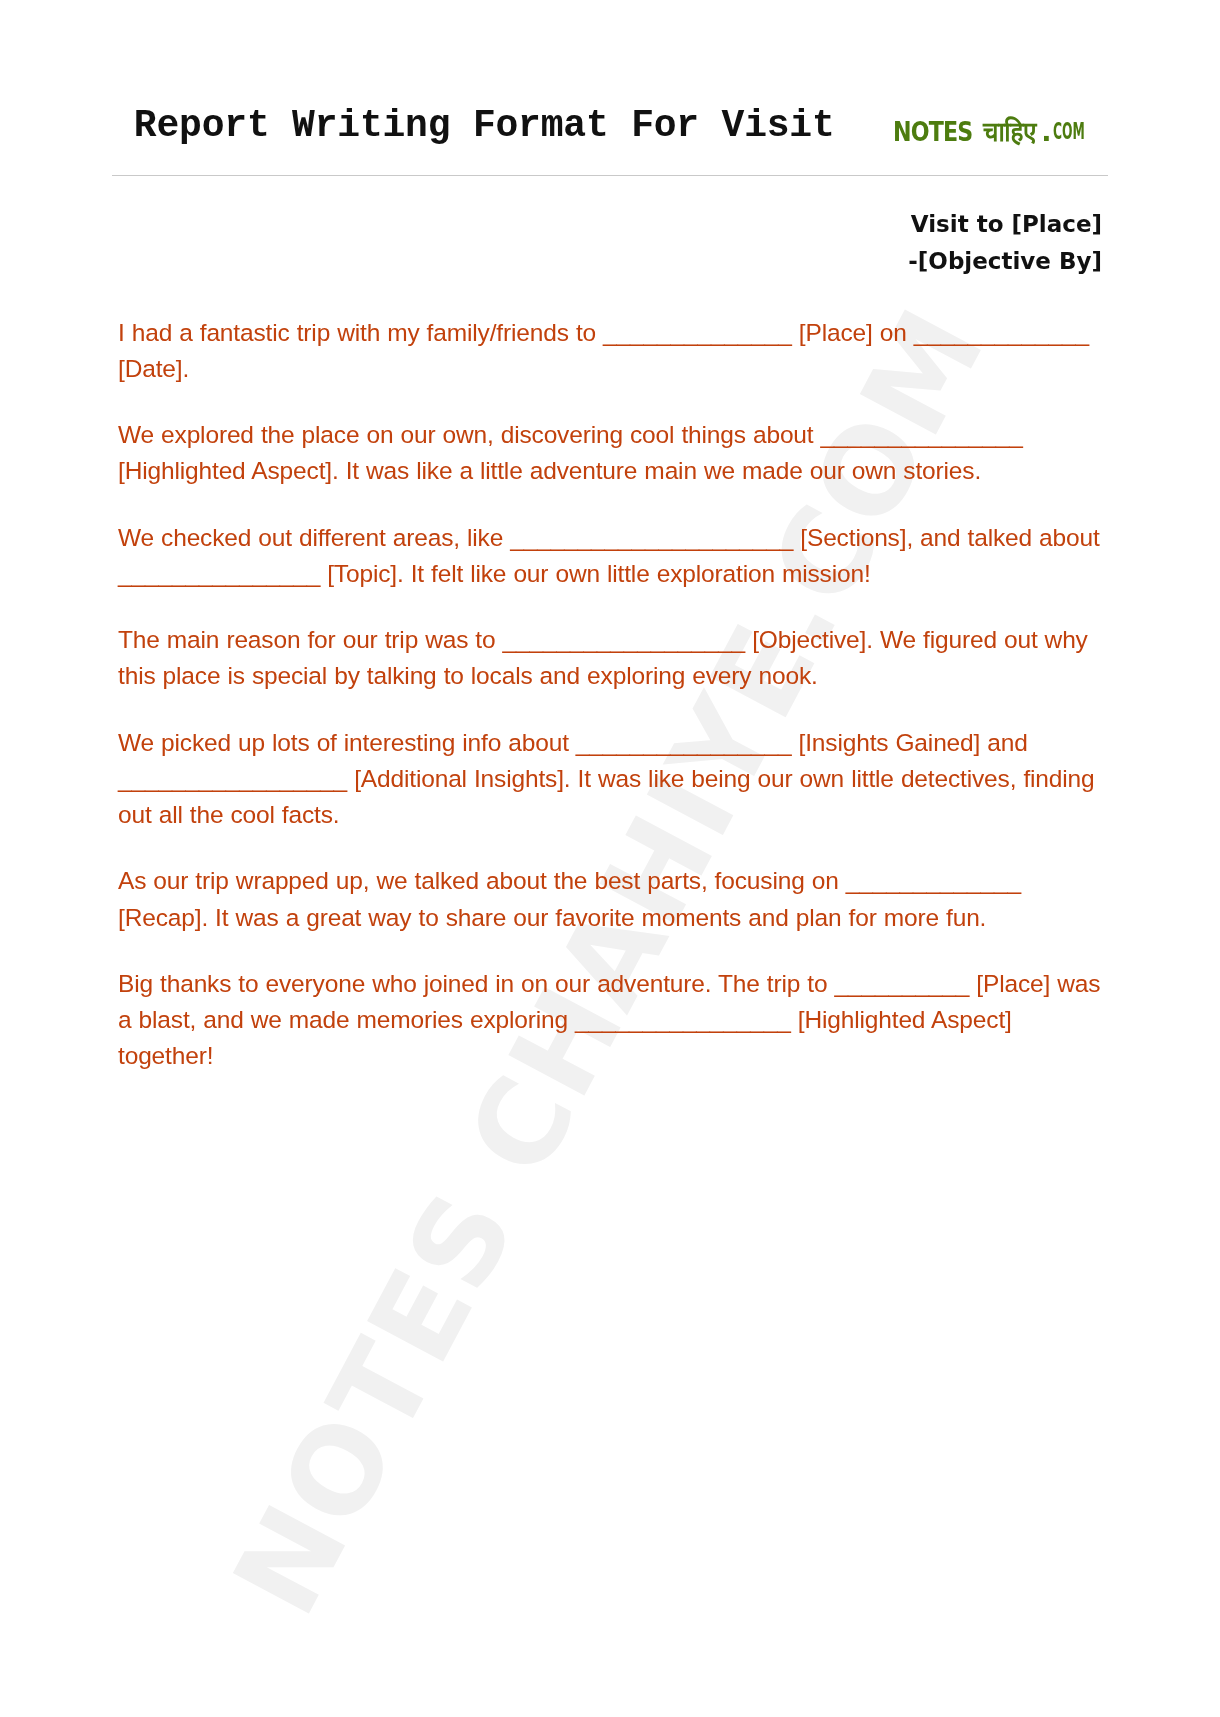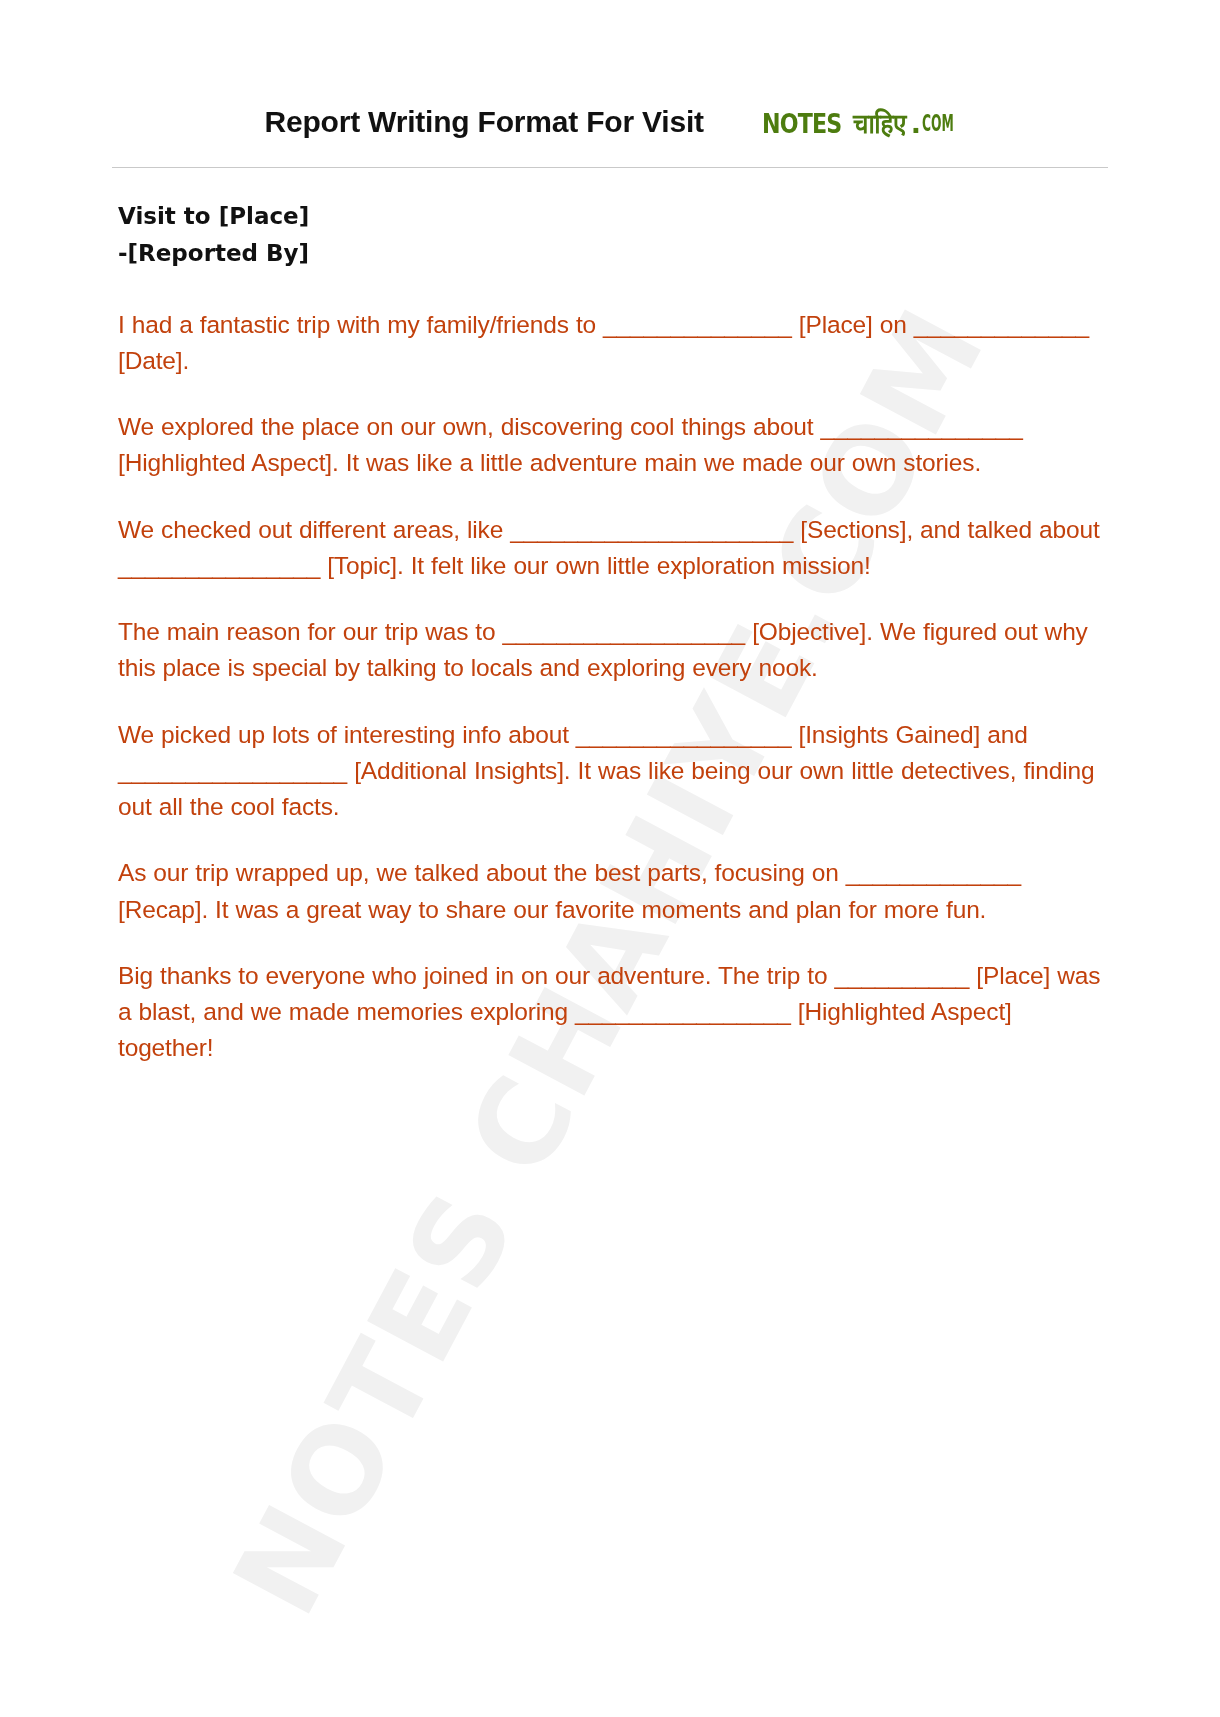--- a/index.html
+++ b/index.html
@@ -55,22 +55,22 @@
   .header {
     position: relative;
     z-index: 2;
     padding: 104px 112px 0 112px;
     display: flex;
     align-items: flex-end;
     justify-content: center;
     gap: 58px;
   }
   .doc-title {
-    font-family: Liberation Sans, sans-serif;
-    font-size: 30px;
+    font-family: Liberation Mono, monospace;
+    font-size: 38px;
     font-weight: 700;
     letter-spacing: -0.2px;
     color: #111111;
     white-space: nowrap;
     margin-bottom: 2px;
   }
   .brand-logo {
     display: flex;
     align-items: baseline;
     white-space: nowrap;
@@ -118,21 +118,21 @@
   }
 
   
   .content {
     position: relative;
     z-index: 2;
     padding: 0 118px 0 118px;
   }
 
   .subtitle-block {
-    text-align: left;
+    text-align: right;
     margin-top: 30px;
   }
   .subtitle-line {
     font-family: "DejaVu Sans", sans-serif;
     font-size: 23px;
     font-weight: 700;
     color: #111111;
     line-height: 1.62;
   }
 
@@ -169,21 +169,21 @@
       <span class="brand-com">COM</span>
     </div>
   </div>
 
   <div class="divider"></div>
 
   <div class="content">
 
     <div class="subtitle-block">
       <div class="subtitle-line">Visit to [Place]</div>
-      <div class="subtitle-line">-[Reported By]</div>
+      <div class="subtitle-line">-[Objective By]</div>
     </div>
 
     <div class="body-blocks">
       <p class="para">I had a fantastic trip with my family/friends to ______________ [Place] on _____________ [Date].</p>
       <p class="para">We explored the place on our own, discovering cool things about _______________ [Highlighted Aspect]. It was like a little adventure main we made our own stories.</p>
       <p class="para">We checked out different areas, like _____________________ [Sections], and talked about _______________ [Topic]. It felt like our own little exploration mission!</p>
       <p class="para">The main reason for our trip was to __________________ [Objective]. We figured out why this place is special by talking to locals and exploring every nook.</p>
       <p class="para">We picked up lots of interesting info about ________________ [Insights Gained] and _________________ [Additional Insights]. It was like being our own little detectives, finding out all the cool facts.</p>
       <p class="para">As our trip wrapped up, we talked about the best parts, focusing on _____________ [Recap]. It was a great way to share our favorite moments and plan for more fun.</p>
       <p class="para">Big thanks to everyone who joined in on our adventure. The trip to __________ [Place] was a blast, and we made memories exploring ________________ [Highlighted Aspect] together!</p>

